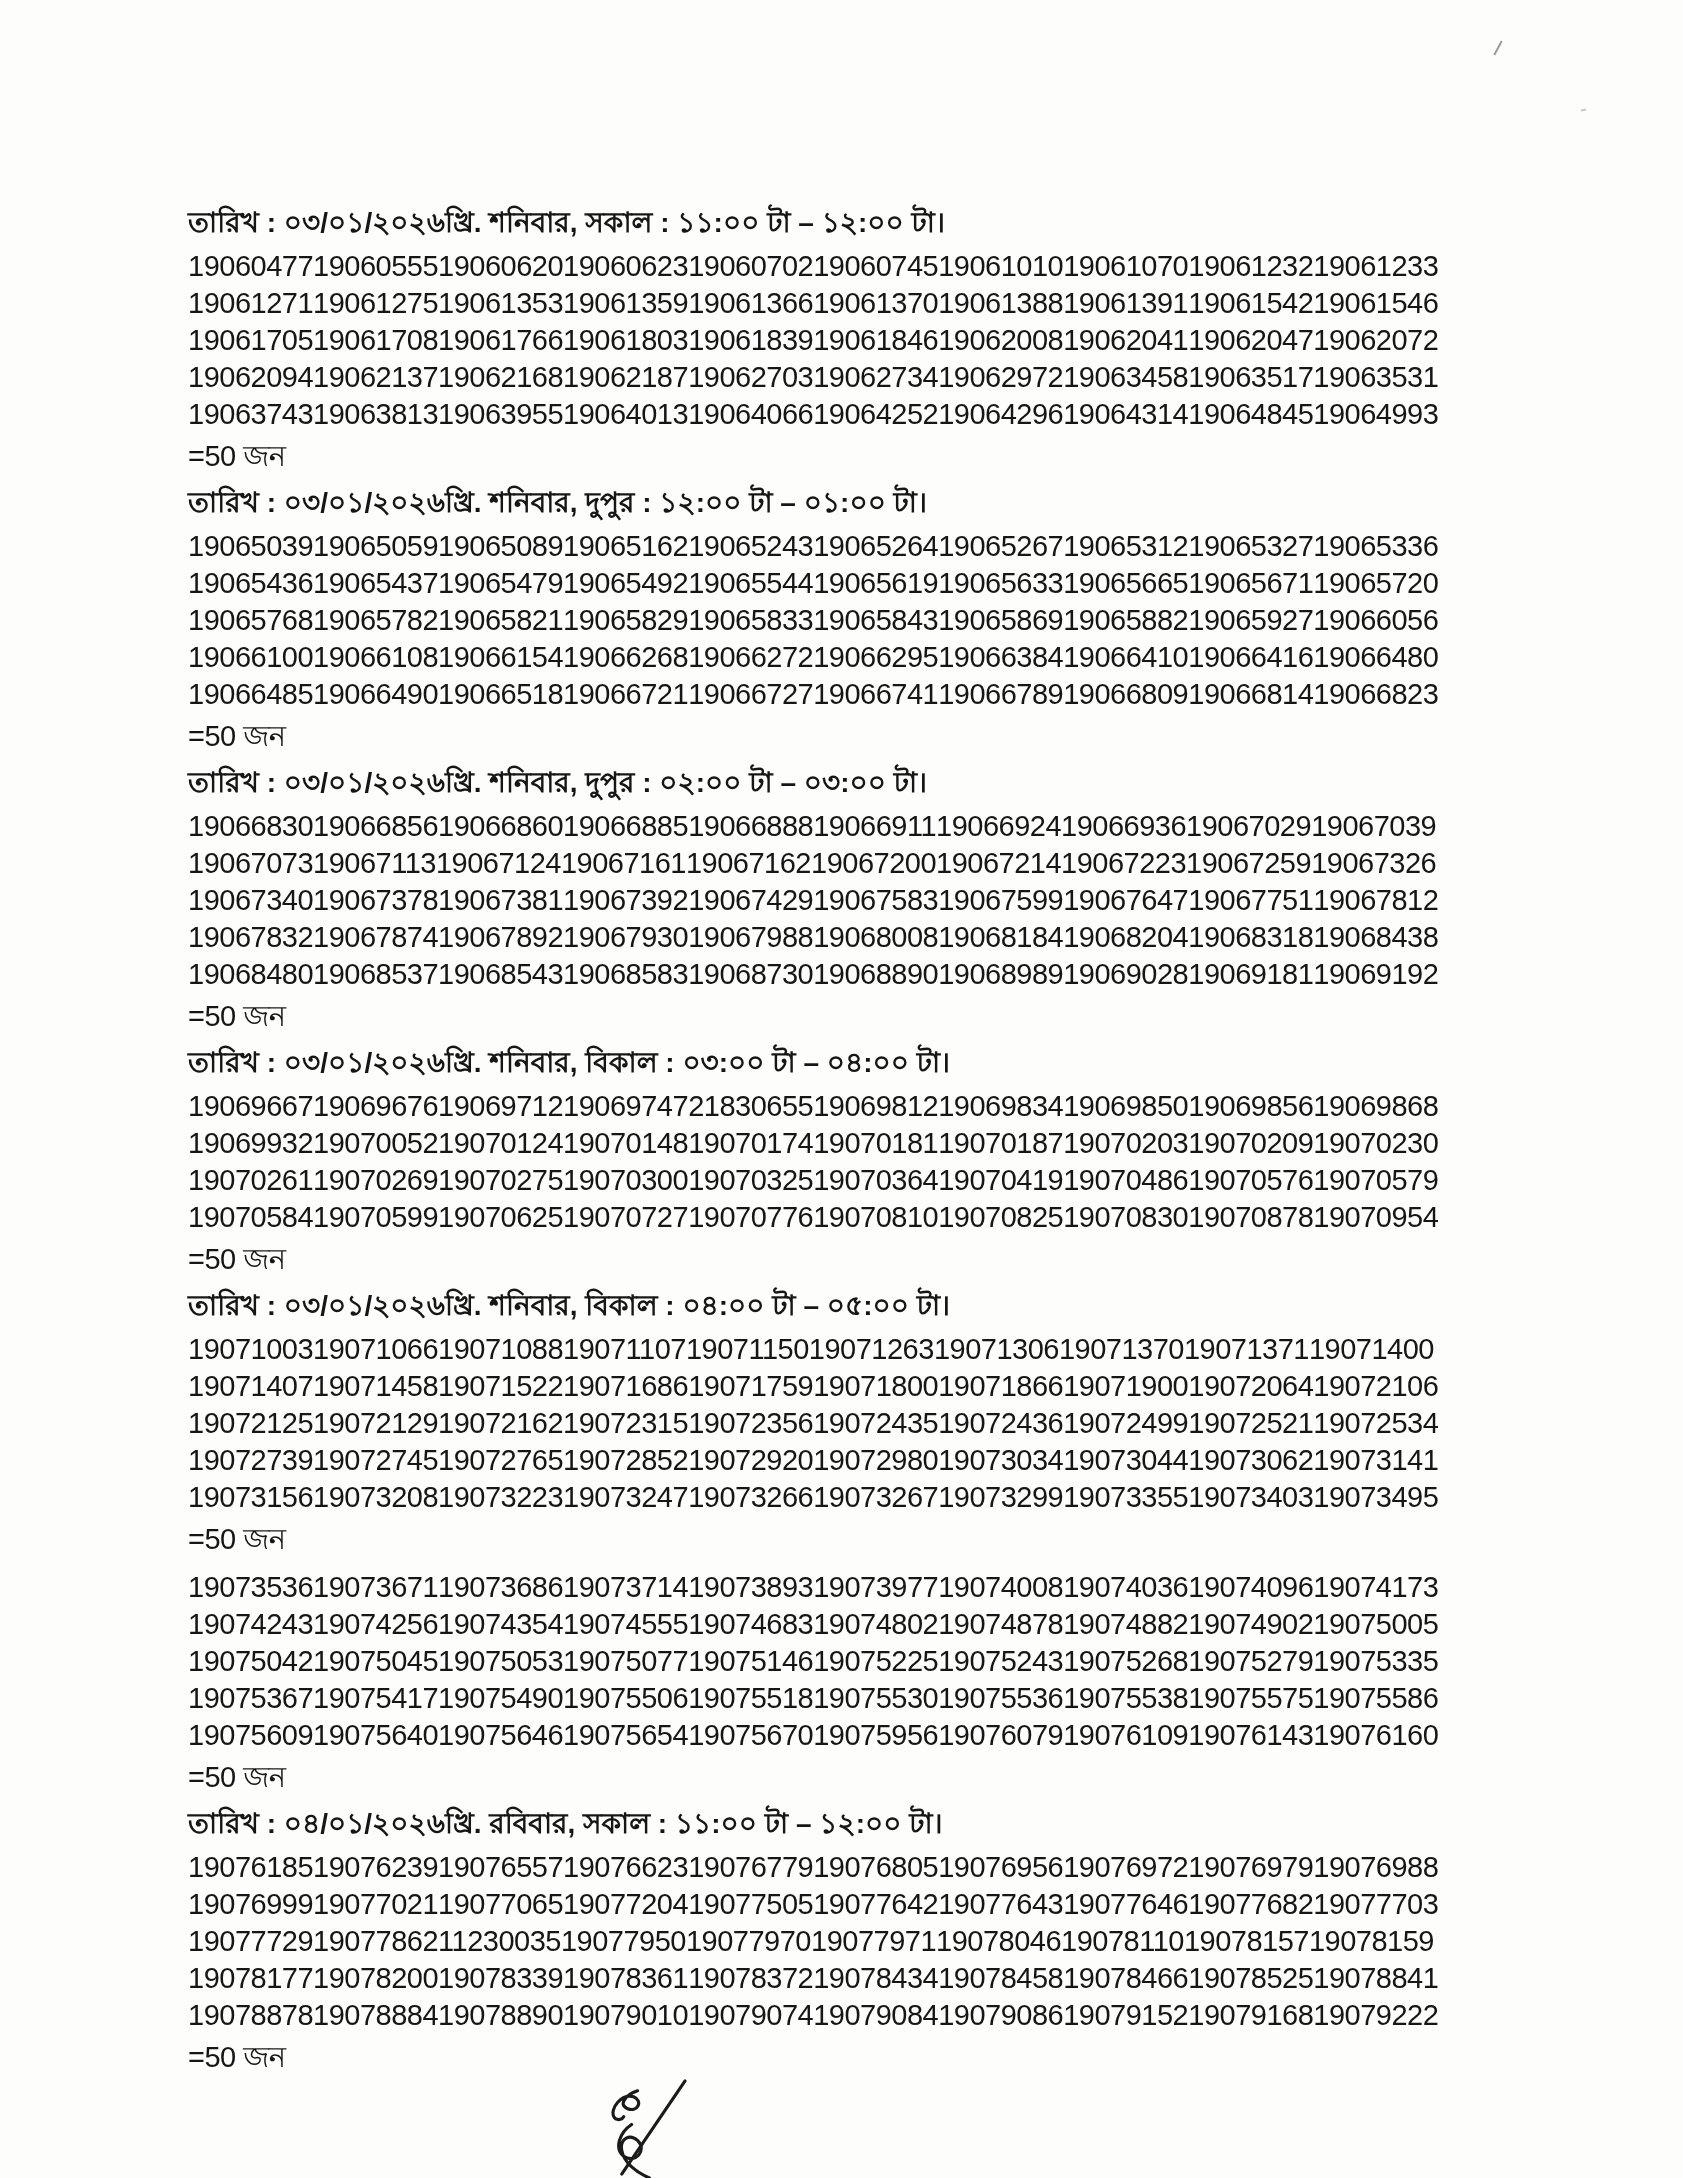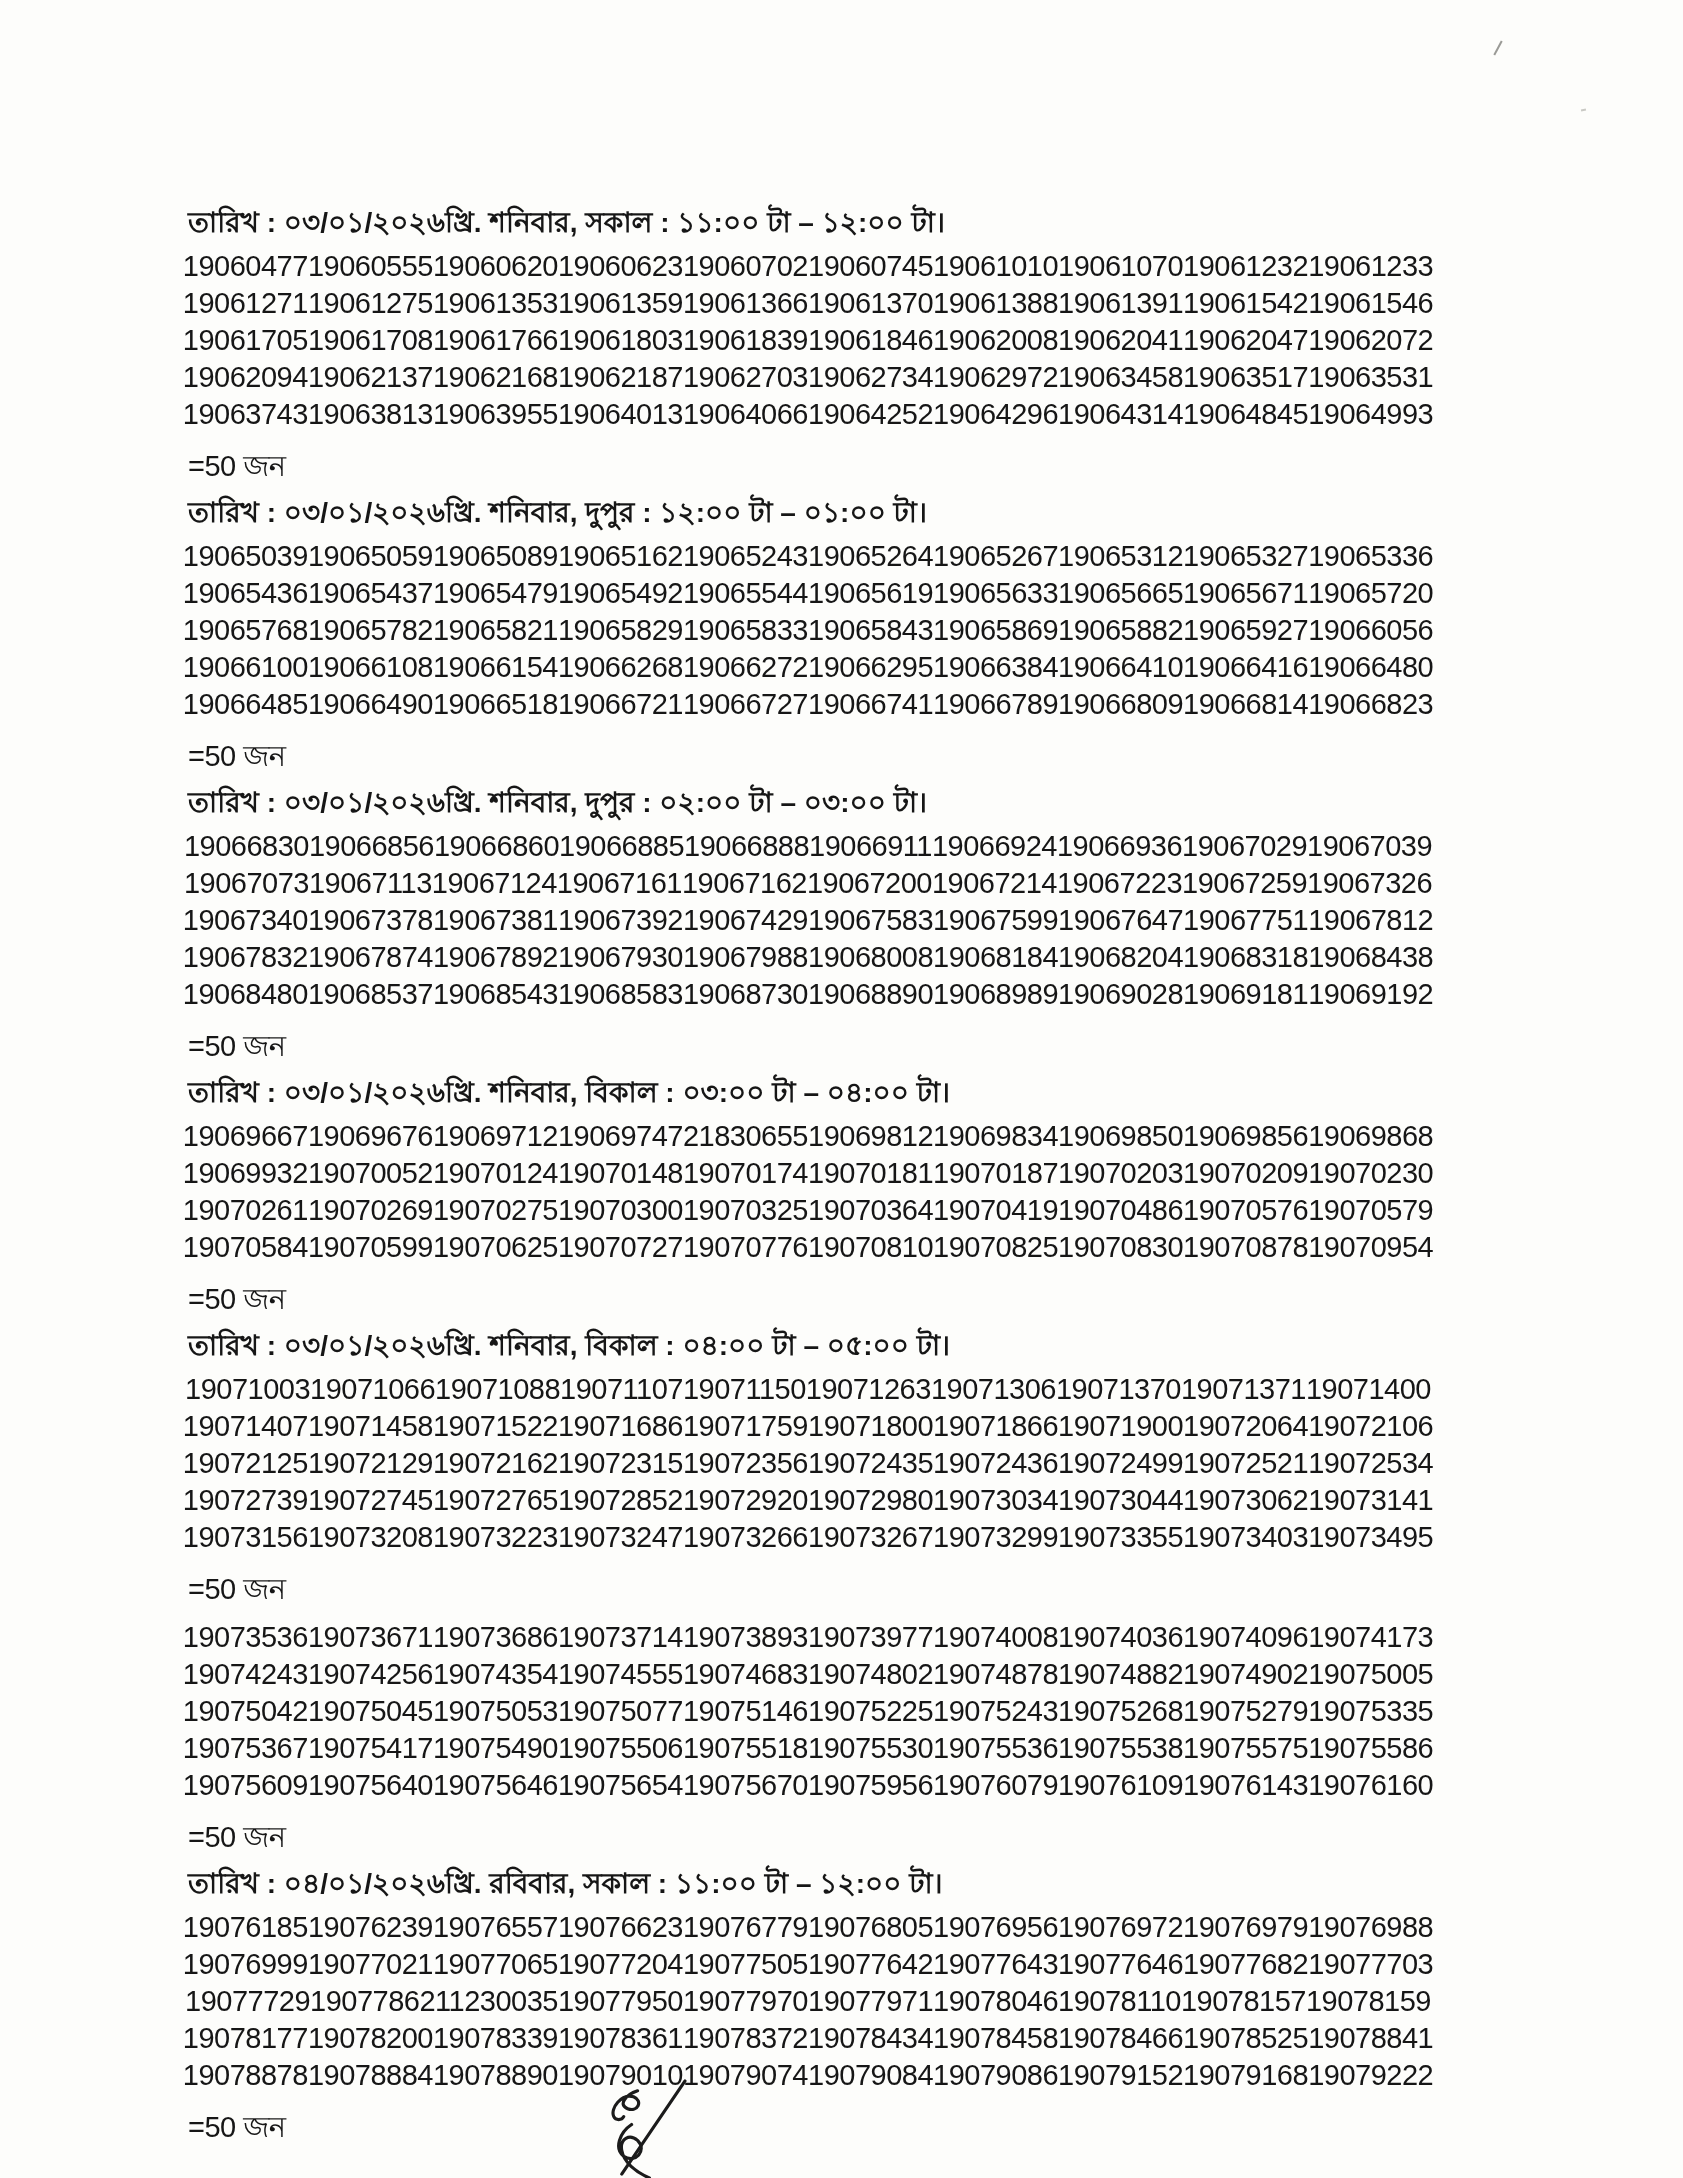--- a/index.html
+++ b/index.html
@@ -31,31 +31,31 @@
     font-size: 28px;
     font-weight: bold;
     line-height: 34px;
     margin: 0 0 8px 0;
     letter-spacing: 0px;
     white-space: nowrap;
   }
   .rows { width: 100%; }
   .row {
     display: flex;
-    justify-content: center;
+    justify-content: flex-start;
     font-size: 29px;
     line-height: 37px;
     letter-spacing: -0.5px;
     font-family: "Liberation Sans", "DejaVu Sans", sans-serif;
   }
   .roll { white-space: nowrap; }
   .count {
     font-size: 29px;
     line-height: 32px;
-    margin-top: 17px;
+    margin-top: 7px;
     letter-spacing: -0.5px;
   }
   .signature {
     position: absolute;
     left: 592px;
     top: 2077px;
     width: 99px;
     height: 101px;
   }
   .artifact-tick {

